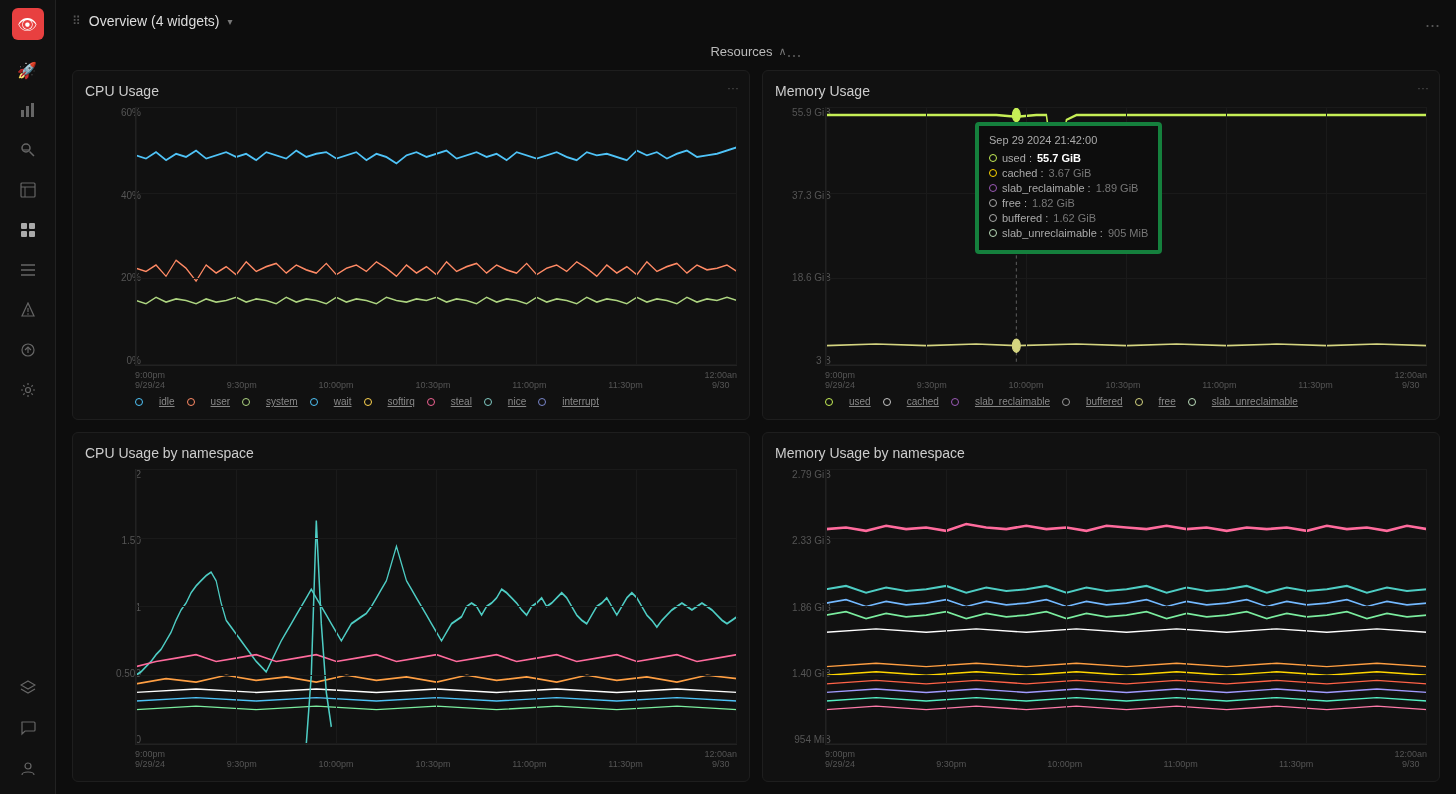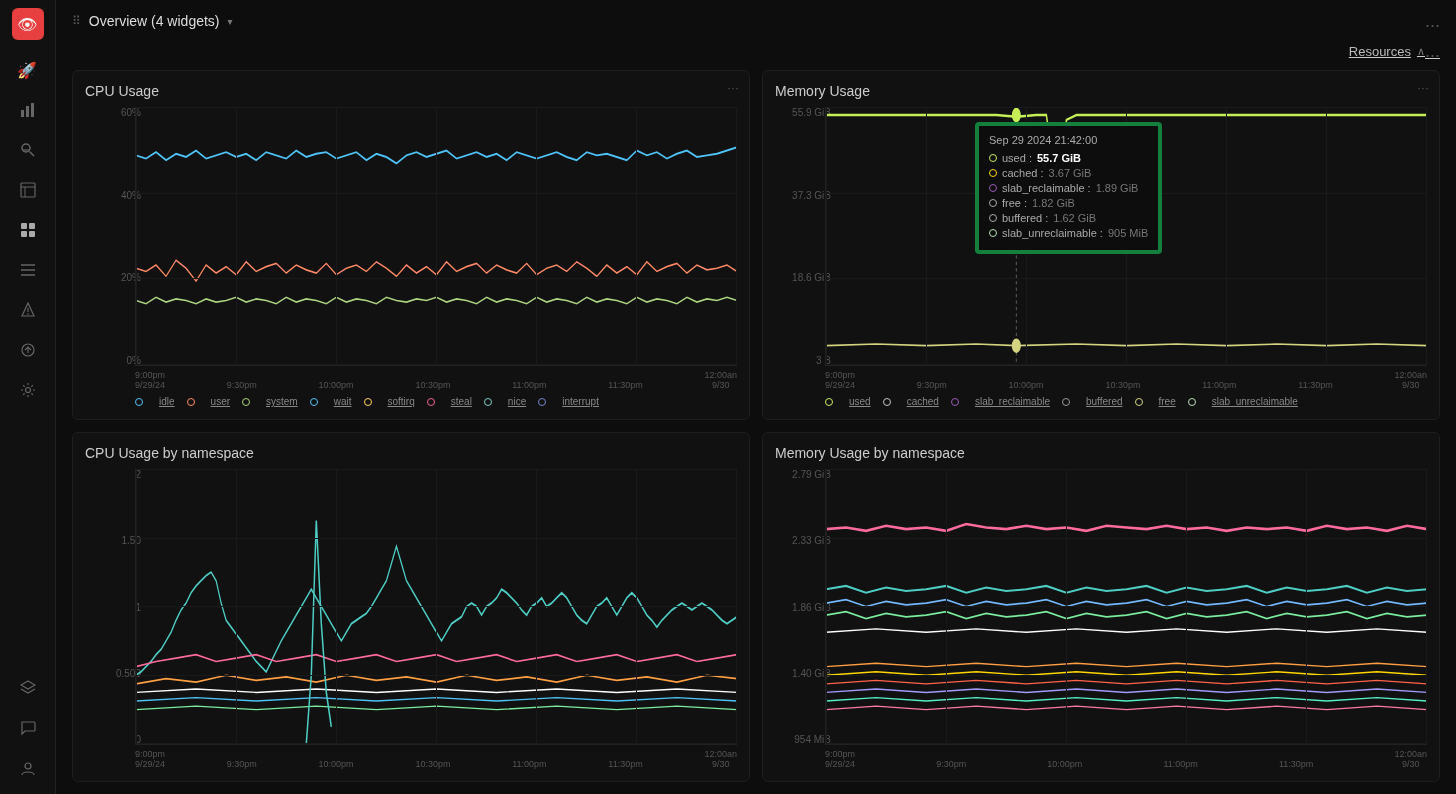--- a/index.html
+++ b/index.html
@@ -92,23 +92,22 @@
     .more-btn {
       color: #555;
       cursor: pointer;
       font-size: 18px;
       line-height: 1;
     }
 
     .section-header {
       display: flex;
       align-items: center;
-      justify-content: flex-end;
+      justify-content: center;
       margin-bottom: 10px;
-      text-decoration: underline;
     }
     .section-title {
       display: flex;
       align-items: center;
       gap: 6px;
       color: #bbb;
       font-size: 13px;
     }
 
     

